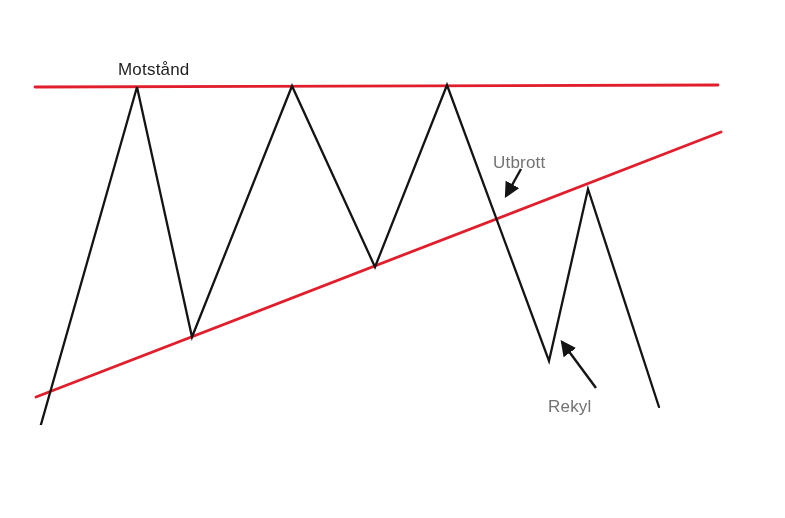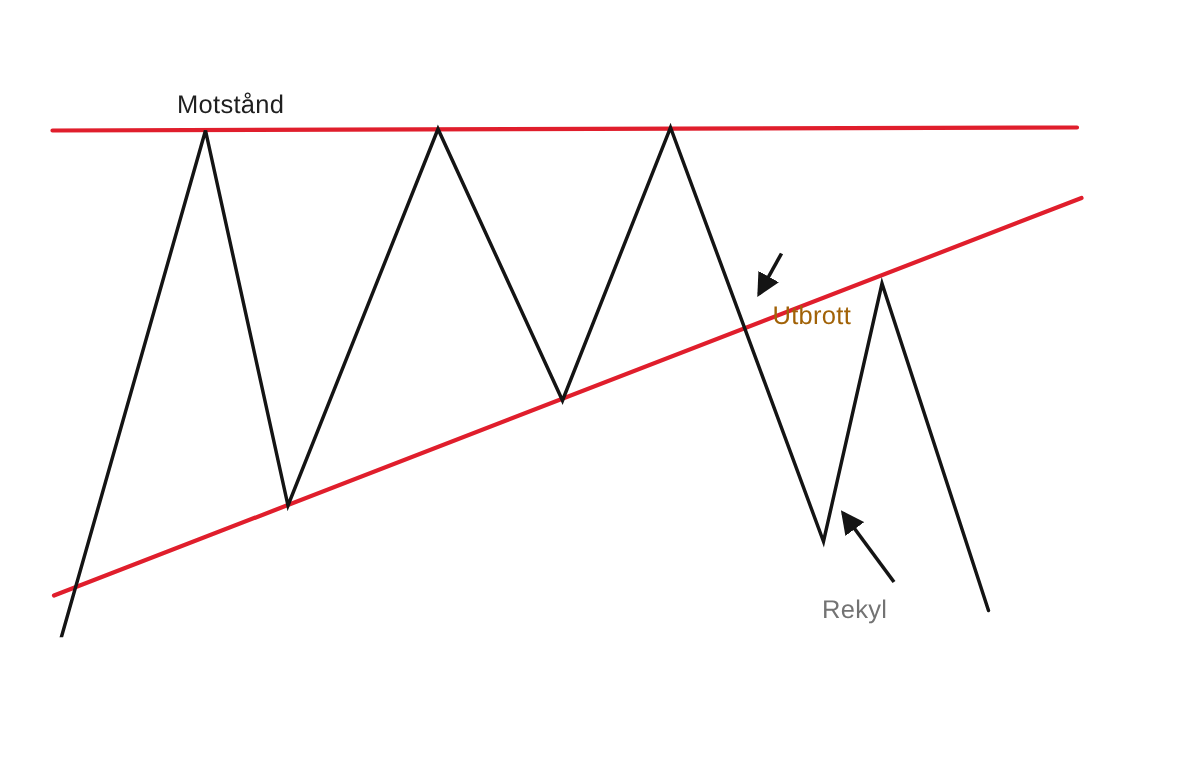--- a/index.html
+++ b/index.html
@@ -47,17 +47,17 @@
 
     <polyline fill="none" stroke-linejoin="miter" stroke-linecap="round" points="38,435 137,87 192,337 292,86 375,267 447,85 549,361 588,189 659,407" stroke="#141414" stroke-width="2.3"></polyline>
 
     <line fill="none" stroke-linecap="butt" marker-end="url(#arrowhead)" x1="521" y1="169" x2="506" y2="196" stroke="#141414" stroke-width="2.4"></line>
 
     <line fill="none" stroke-linecap="butt" marker-end="url(#arrowhead)" x1="596" y1="388" x2="562" y2="342" stroke="#141414" stroke-width="2.4"></line>
   </svg>
 
   <div class="diagram-label" style="left: 118px; top: 61px; color: rgb(31, 31, 31);">Motstånd</div>
 
-  <div class="diagram-label" style="left: 515px; top: 154px; color: #a16207; margin-top: 48px;">Utbrott</div>
+  <div class="diagram-label" style="left: 493px; top: 154px; color: #737373;">Utbrott</div>
 
   <div class="diagram-label" style="left: 548px; top: 398px; color: #737373;">Rekyl</div>
 
 </div>
 
 </body></html>

